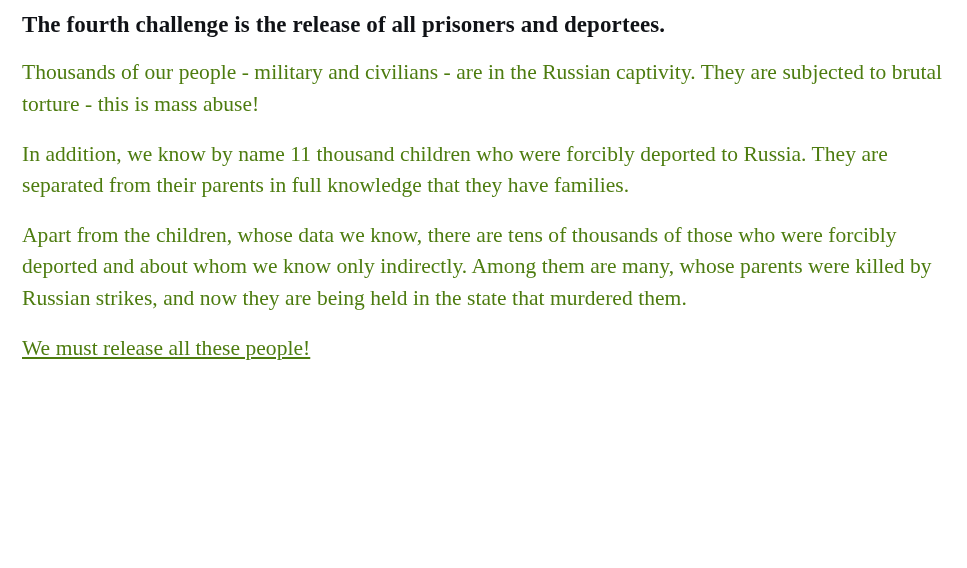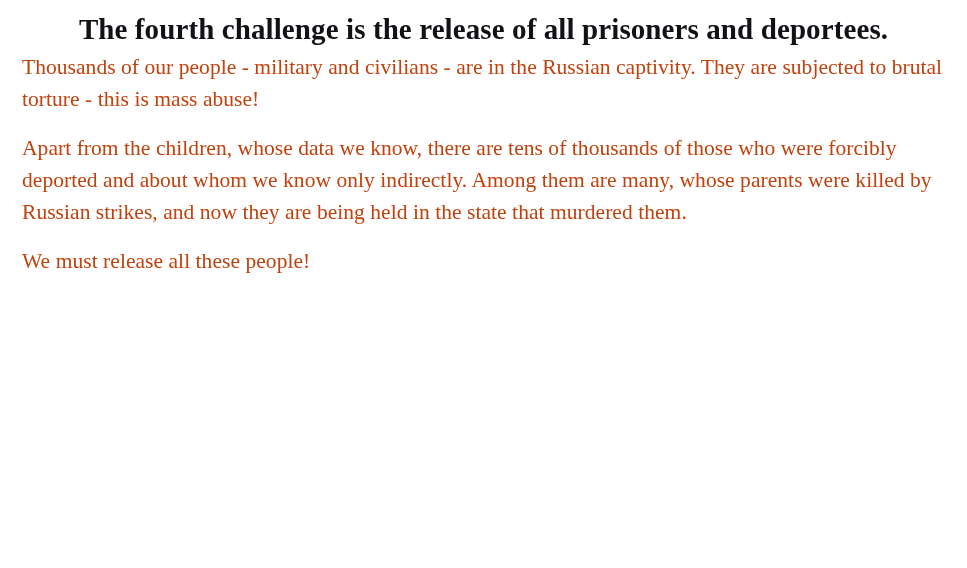--- a/index.html
+++ b/index.html
@@ -16,48 +16,49 @@
   }
   .page {
     box-sizing: border-box;
     width: 967px;
     height: 568px;
     padding: 10px 22px 0 22px;
   }
   .heading {
     font-family: "Liberation Serif", serif;
     font-weight: bold;
-    font-size: 29px;
+    font-size: 23px;
     line-height: 1.32;
     color: #101216;
-    margin: 0 0 4px 0;
+    margin: 0 0 17px 0;
     letter-spacing: 0.1px;
-    text-align: center;
   }
   .para {
     font-family: "Liberation Serif", serif;
     font-size: 21.5px;
     line-height: 1.47;
-    color: #c2410c;
+    color: #4d7c0f;
     margin: 0 0 18px 0;
     letter-spacing: 0.05px;
   }
   .para:last-child {
     margin-bottom: 0;
+    text-decoration: underline;
   }
 </style>
 </head>
 <body>
 
 <div class="page">
 
   <h1 class="heading">The fourth challenge is the release of all prisoners and deportees.</h1>
 
   <p class="para">Thousands of our people - military and civilians - are in the Russian captivity. They are subjected to brutal torture - this is mass abuse!</p>
 
+  <p class="para">In addition, we know by name 11 thousand children who were forcibly deported to Russia. They are separated from their parents in full knowledge that they have families.</p>
 
   <p class="para">Apart from the children, whose data we know, there are tens of thousands of those who were forcibly deported and about whom we know only indirectly. Among them are many, whose parents were killed by Russian strikes, and now they are being held in the state that murdered them.</p>
 
 
 
   <p class="para">We must release all these people!</p>
 
 </div>
 
 </body></html>

